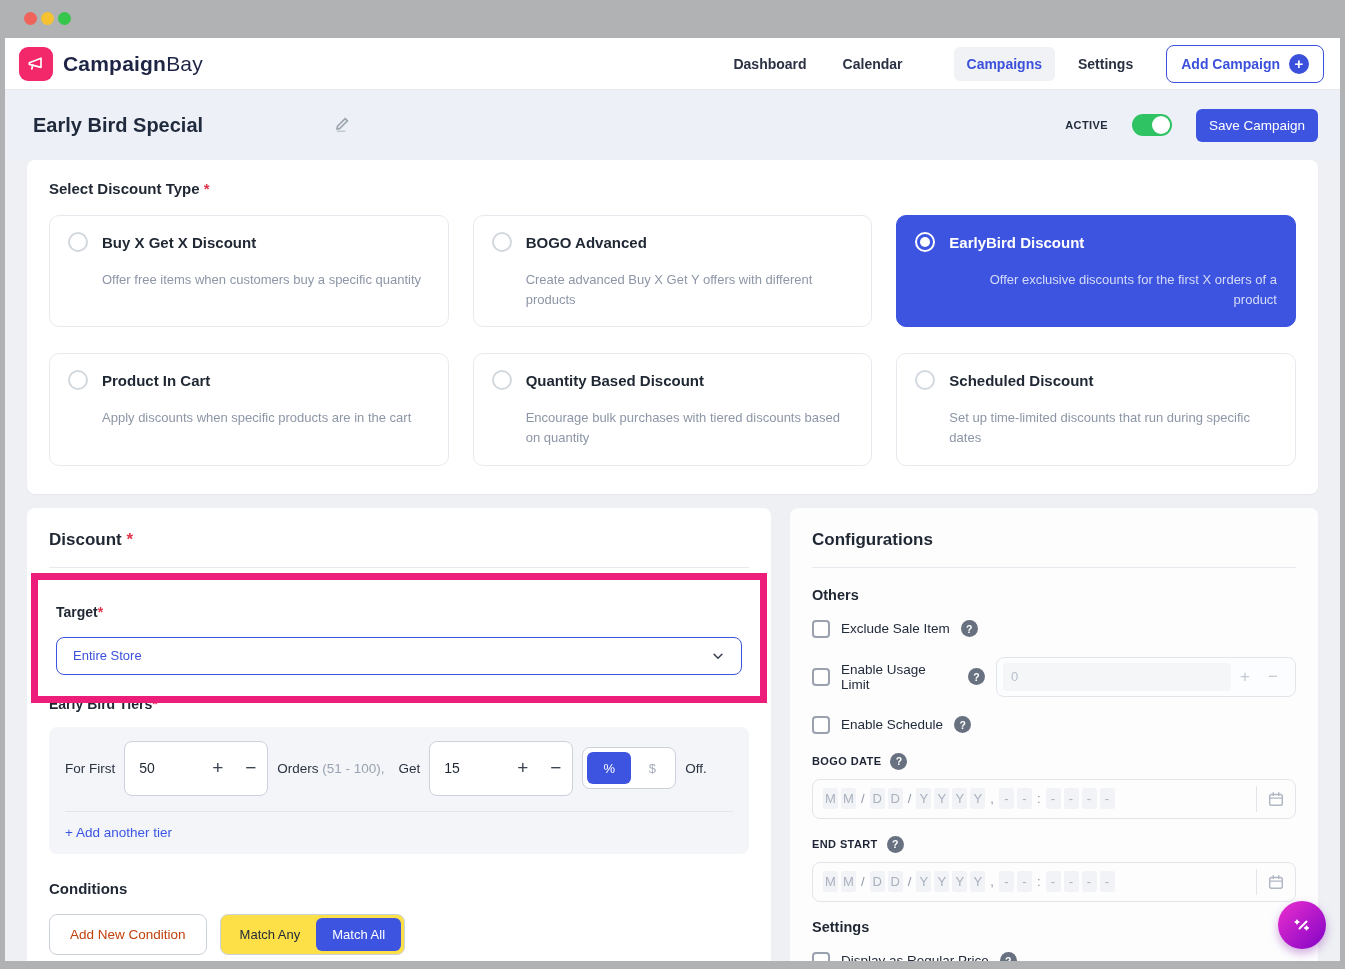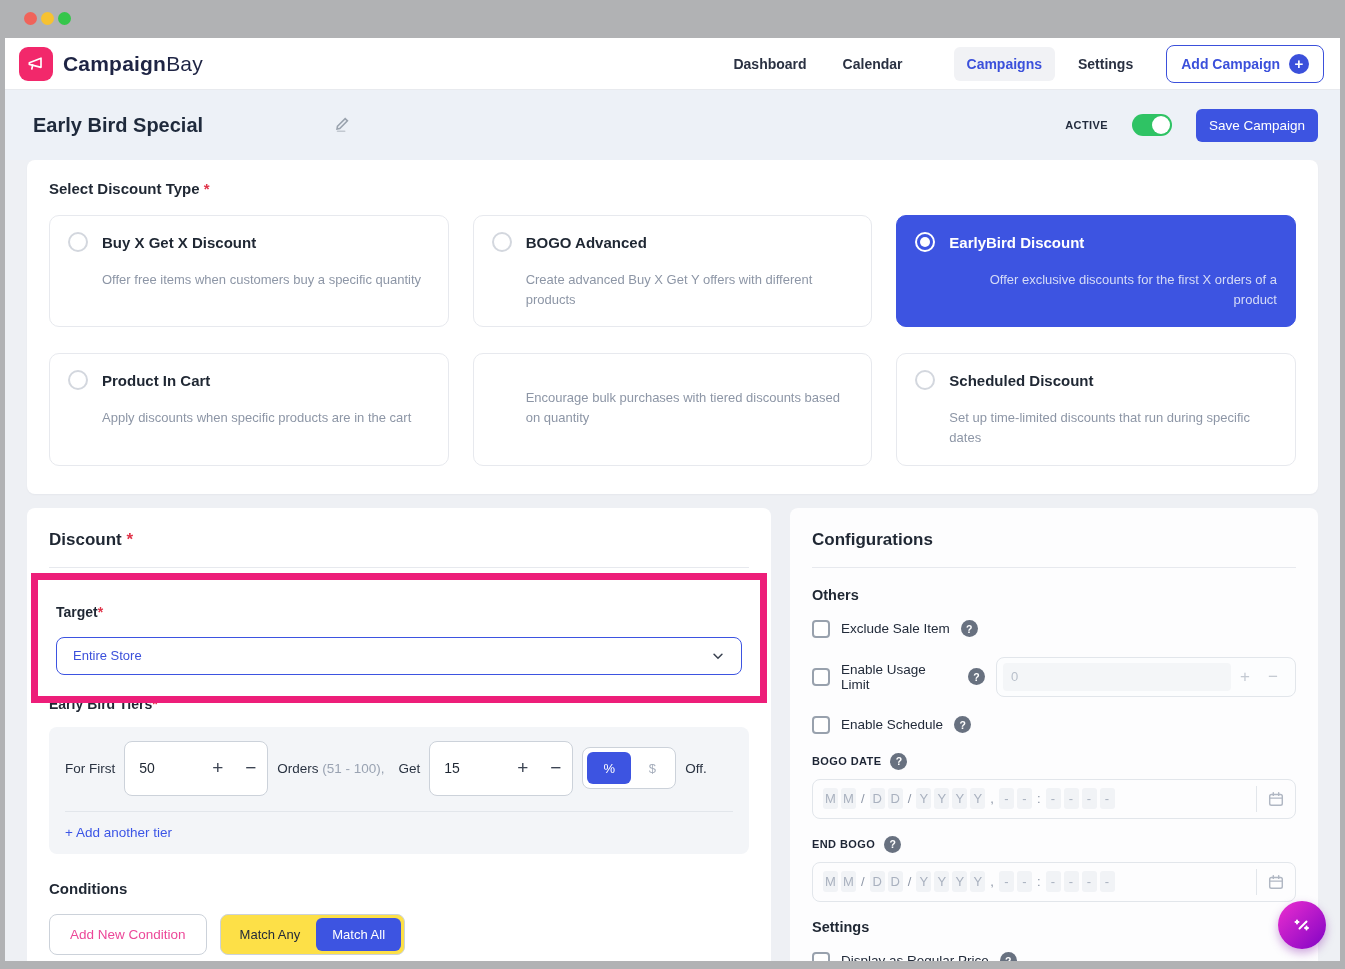--- a/index.html
+++ b/index.html
@@ -96,21 +96,21 @@
   .unit { width:44px; height:32px; display:flex; align-items:center; justify-content:center;
     font-size:13px; border-radius:6px; cursor:pointer; }
   .unit.on { background:#3d54e1; color:#fff; }
   .unit.off { color:#a6aebc; width:38px; }
   .tier-div { border-top:1px solid #e2e6eb; margin:15px 0 11px; }
   .add-tier { font-size:13.5px; color:#3b55e6; cursor:pointer; display:inline-block; padding-bottom:4px; }
 
   .cond-title { margin-top:26px; font-size:15px; font-weight:700; }
   .cond-row { margin-top:17px; display:flex; gap:13px; }
   .btn-outline { background:#fff; border:1px solid #ccd2da; border-radius:8px; padding:11px 20px;
-    color:#ec4899; font-size:13.5px; cursor:pointer; }
+    color:#c2410c; font-size:13.5px; cursor:pointer; }
   .segmented { background:#fde047; border:1px solid #ccd2da; border-radius:8px; padding:3px; display:flex; align-items:center; }
   .seg-opt { padding:9px 16px; font-size:13px; color:#232b3a; cursor:pointer; border-radius:6px; }
   .seg-opt.on { background:#3d54e1; color:#fff; }
 
   
   .sub-h { font-size:14.5px; font-weight:700; margin:19px 0 15px; }
   .chk-row { display:flex; align-items:center; gap:11px; margin-bottom:17px; min-height:22px; }
   .checkbox { width:18px; height:18px; border:2px solid #98a1ad; border-radius:4px; background:#fff; flex:none; cursor:pointer; }
   .chk-label { font-size:13.5px; color:#222b3a; }
   .help { width:17px; height:17px; border-radius:50%; background:#687180; color:#fff; font-size:10.5px;
@@ -227,20 +227,24 @@
 
         <div class="type-card">
           <div class="head">
               <span class="radio"></span>
             <span class="t">Product In Cart</span>
             </div>
           <div class="d">Apply discounts when specific products are in the cart</div>
         </div>
 
         <div class="type-card">
+          <div class="head">
+              <span class="radio"></span>
+            <span class="t">Quantity Based Discount</span>
+            </div>
           <div class="d">Encourage bulk purchases with tiered discounts based on quantity</div>
         </div>
 
         <div class="type-card">
           <div class="head">
               <span class="radio"></span>
             <span class="t">Scheduled Discount</span>
             </div>
           <div class="d">Set up time-limited discounts that run during specific dates</div>
         </div>
@@ -365,21 +369,21 @@
           <div class="date-right">
             <div class="vdiv"></div>
             <svg width="18" height="18" viewBox="0 0 20 20" fill="none" stroke="#b0b7c3" stroke-width="1.6" stroke-linecap="round">
               <rect x="3" y="5" width="14" height="12" rx="2"></rect>
               <path d="M3 9 H17 M7 3 V6 M13 3 V6"></path>
             </svg>
           </div>
         </div>
 
         <div class="small-label">
-          <b>END BOGO</b>
+          <b>END START</b>
           <span class="help">?</span>
         </div>
         <div class="date-input">
           <div class="date-segs">
               <span class="seg">M</span>
               <span class="seg">M</span>
               <span class="sep">/</span>
               <span class="seg">D</span>
               <span class="seg">D</span>
               <span class="sep">/</span>

